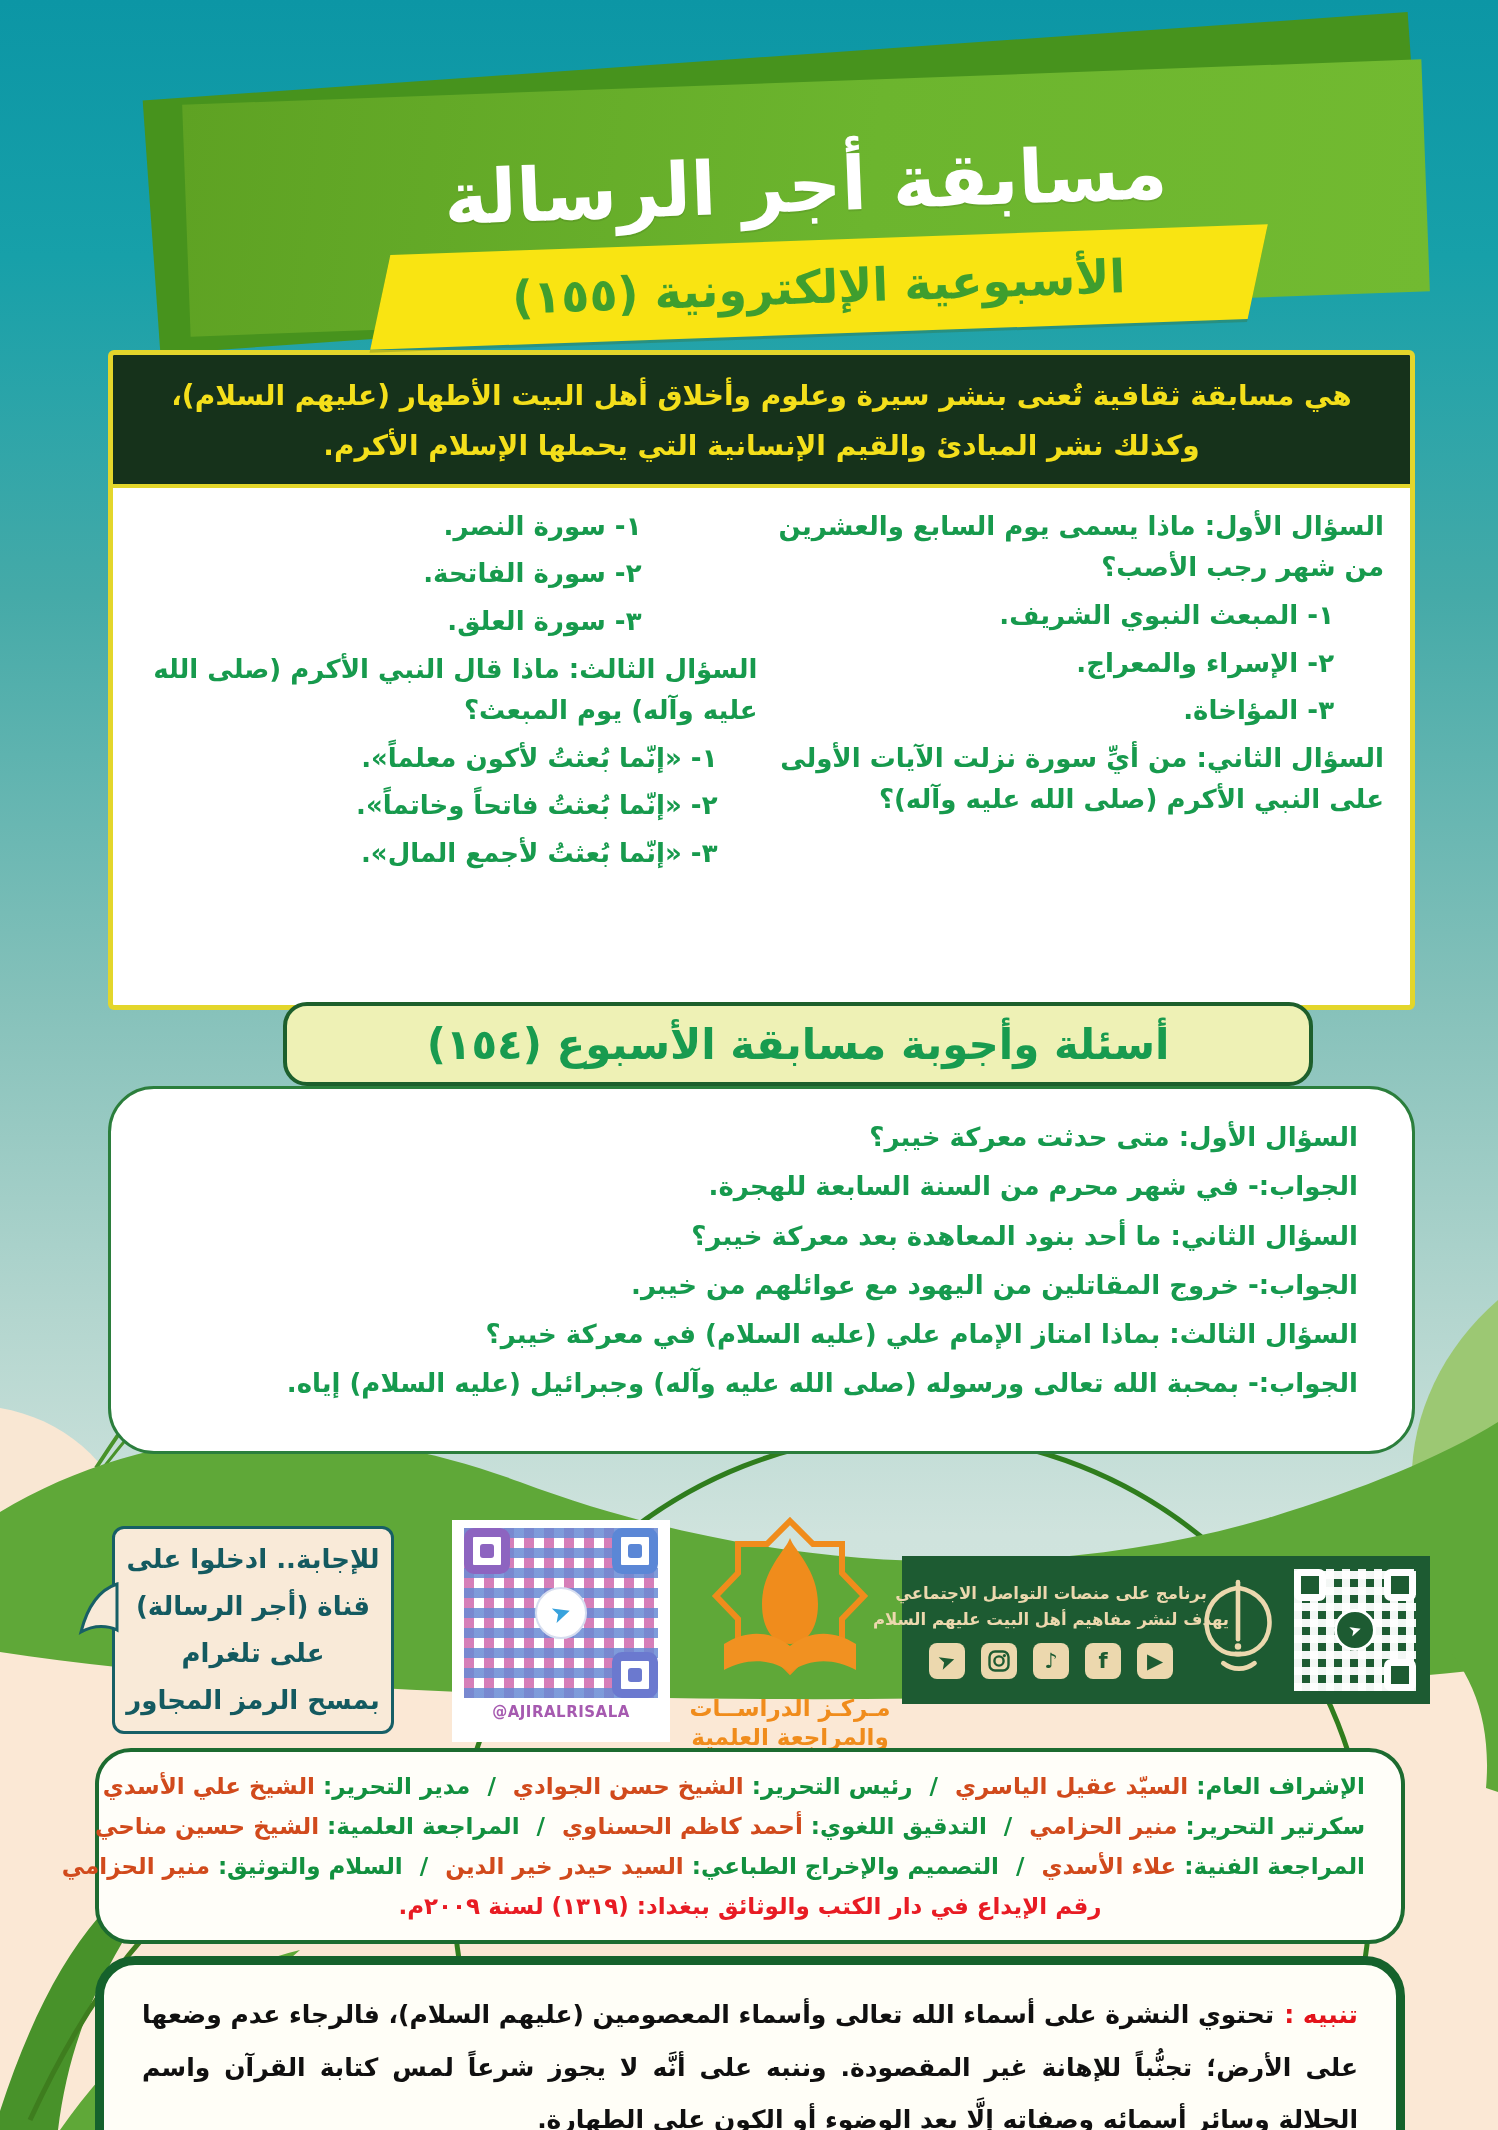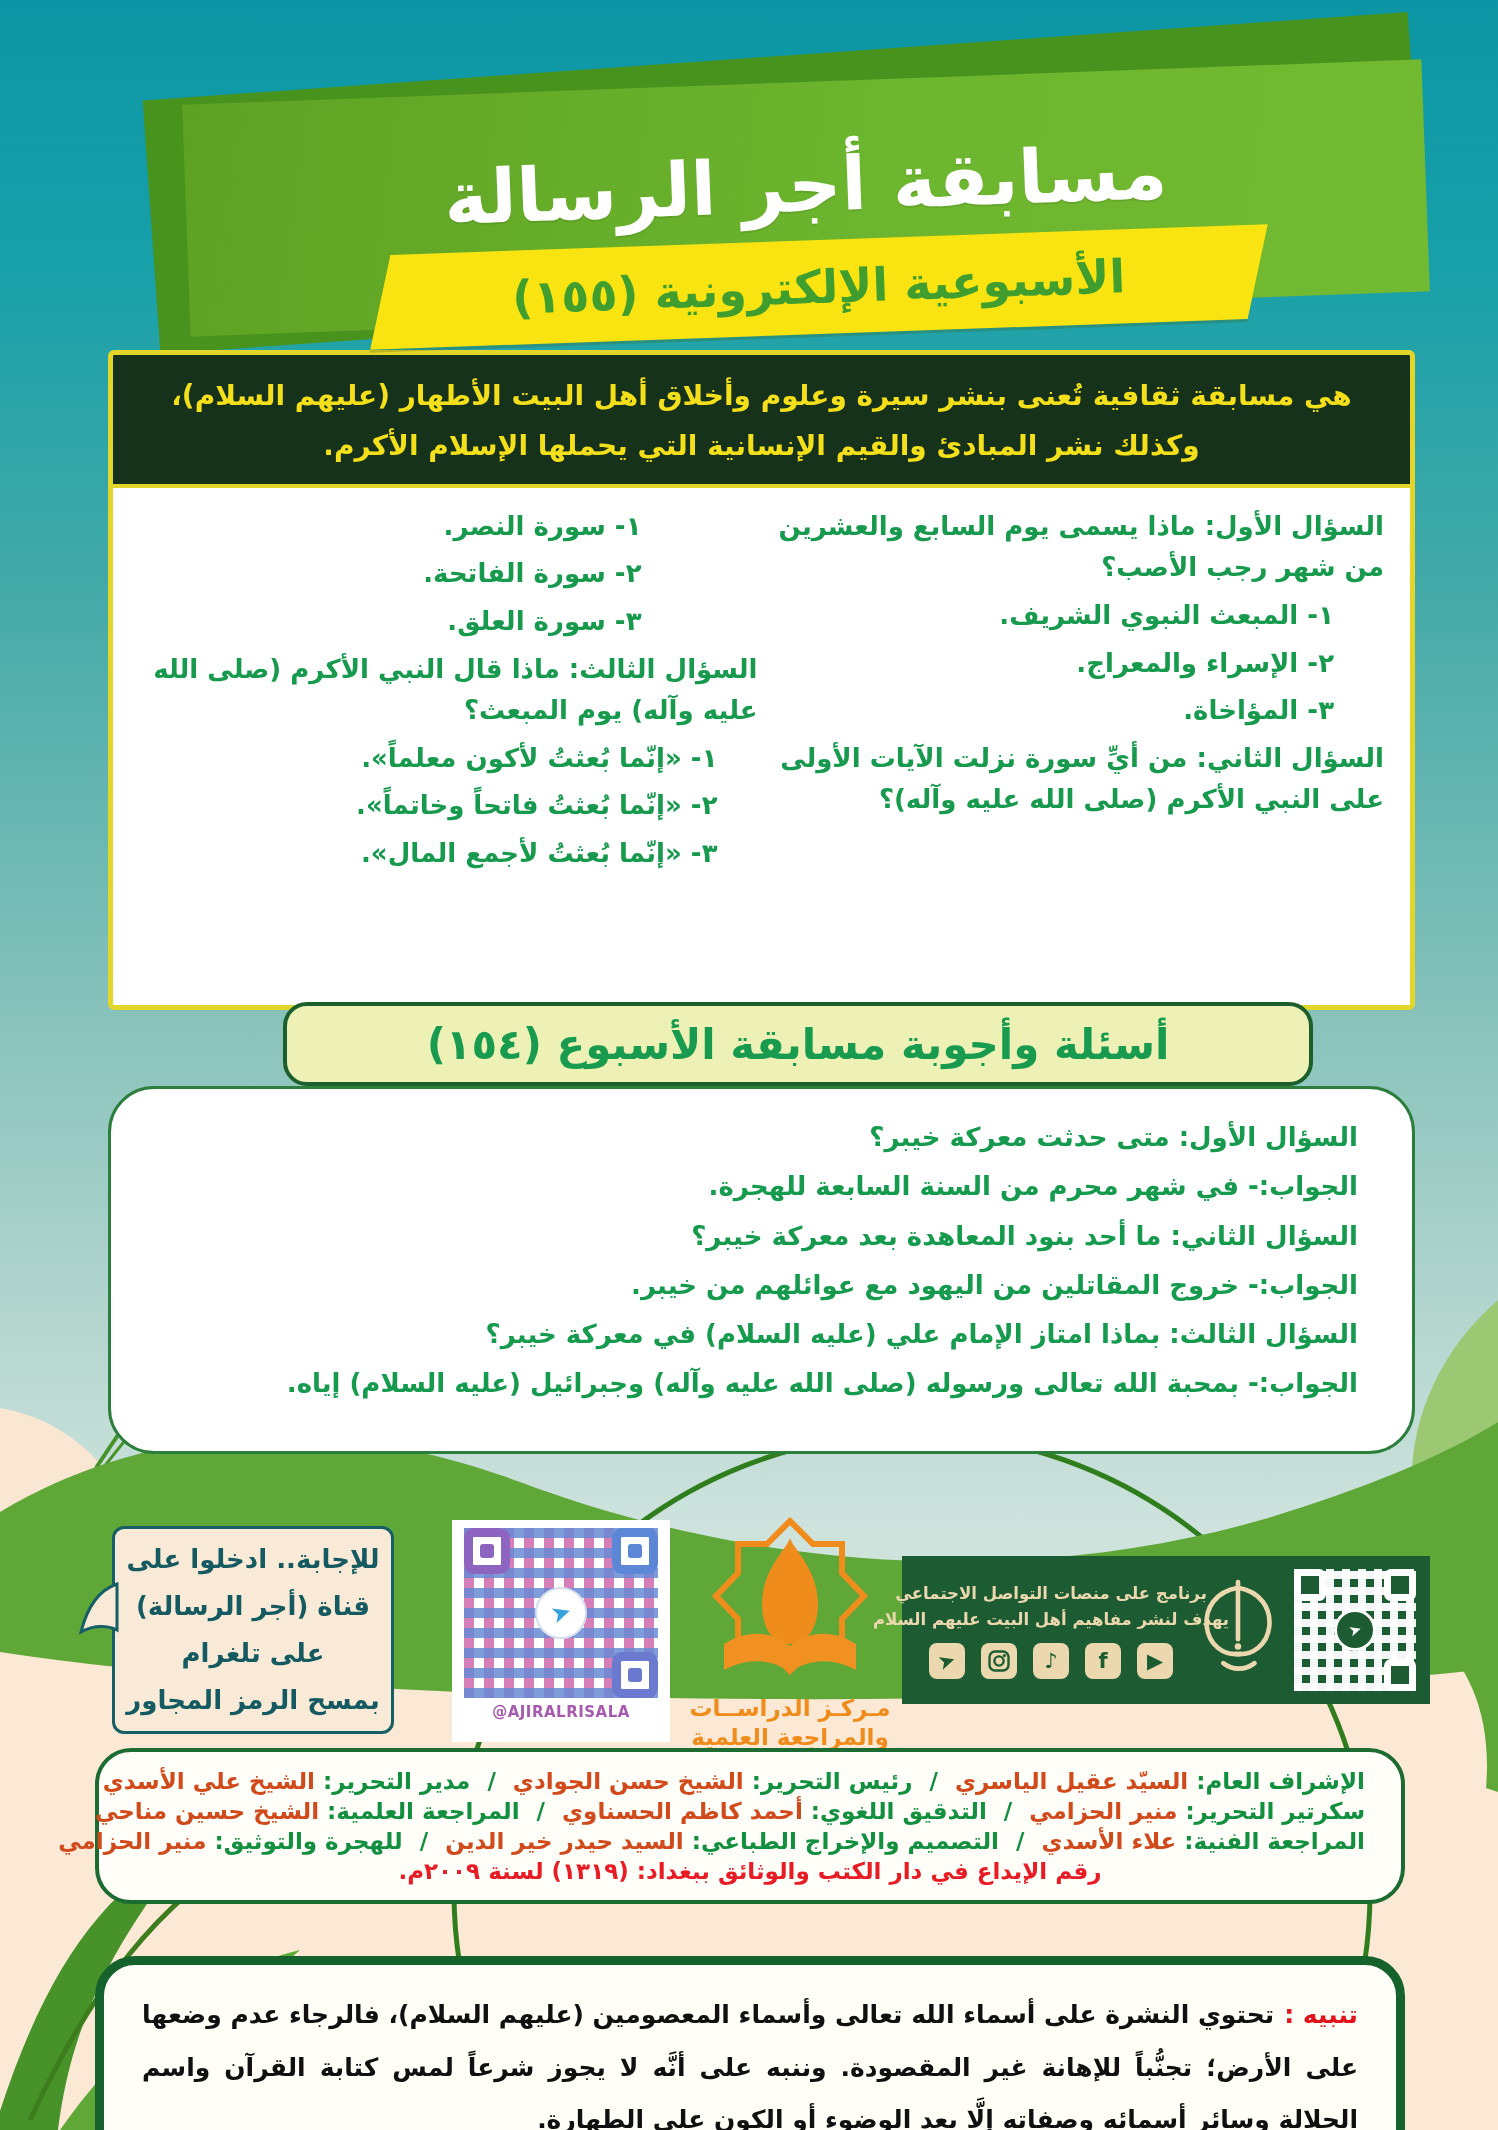--- a/index.html
+++ b/index.html
@@ -79,21 +79,21 @@
     background:#1d5b32;border:3px solid #ffffff;display:flex;align-items:center;justify-content:center;}
   .qr2-c span{color:#ffffff;font-size:15px;display:inline-block;transform:rotate(-18deg);}
   .callig{width:92px;height:118px;flex:0 0 auto;margin:0 10px 0 6px;}
   .soc-text{flex:1;display:flex;flex-direction:column;align-items:center;min-width:0;}
   .soc-line{color:#ecd8ae;font-size:16.5px;font-weight:bold;line-height:1.55;text-align:center;white-space:nowrap;}
   .icons{display:flex;flex-direction:row;gap:16px;margin-top:10px;justify-content:center;direction:ltr;}
   .tile{width:36px;height:36px;border-radius:8px;background:#ecd8ae;color:#1d5b32;display:flex;align-items:center;justify-content:center;font-size:21px;font-weight:bold;}
   .tile .tg{display:inline-block;transform:rotate(-18deg);}
 
   
-  .credits{position:absolute;left:95px;top:1748px;width:1310px;height:156px;z-index:3;
+  .credits{position:absolute;left:95px;top:1748px;width:1310px;height:196px;z-index:3;
     background:#fffef9;border:4px solid #1c6b30;border-radius:36px;box-sizing:border-box;
     padding:14px 36px;display:flex;flex-direction:column;justify-content:space-around;text-align:center;}
   .crow{font-size:23px;font-weight:bold;white-space:nowrap;}
   .clbl{color:#12903f;} .cval{color:#d14a1c;} .csep{color:#12903f;margin:0 9px;}
   .cdeposit{color:#e81c24;font-size:23px;font-weight:bold;}
 
   
   .warning{position:absolute;left:95px;top:1956px;width:1310px;height:262px;z-index:3;
     background:#fffef7;border:9px solid #15622c;border-radius:40px;box-sizing:border-box;padding:24px 38px;}
   .warning p{margin:0;font-size:25px;font-weight:bold;color:#101010;line-height:2.1;text-align:justify;}
@@ -252,21 +252,21 @@
       <span class="clbl">المراجعة العلمية:</span>
       <span class="cval">الشيخ حسين مناحي</span>
     </div>
     <div class="crow" dir="rtl">
       <span class="clbl">المراجعة الفنية:</span>
       <span class="cval">علاء الأسدي</span>
       <span class="csep">/</span>
       <span class="clbl">التصميم والإخراج الطباعي:</span>
       <span class="cval">السيد حيدر خير الدين</span>
       <span class="csep">/</span>
-      <span class="clbl">للهجرة والتوثيق:</span>
+      <span class="clbl">السلام والتوثيق:</span>
       <span class="cval">منير الحزامي</span>
     </div>
     <div class="cdeposit">رقم الإيداع في دار الكتب والوثائق ببغداد: (١٣١٩) لسنة ٢٠٠٩م.</div>
   </div>
 
   <div class="warning" dir="rtl">
     <p><span class="w-label">تنبيه :</span><span>تحتوي النشرة على أسماء الله تعالى وأسماء المعصومين (عليهم السلام)، فالرجاء عدم وضعها على الأرض؛ تجنُّباً للإهانة غير المقصودة. وننبه على أنَّه لا يجوز شرعاً لمس كتابة القرآن واسم الجلالة وسائر أسمائه وصفاته إلَّا بعد الوضوء أو الكون على الطهارة.</span></p>
   </div>
 
 </div>

